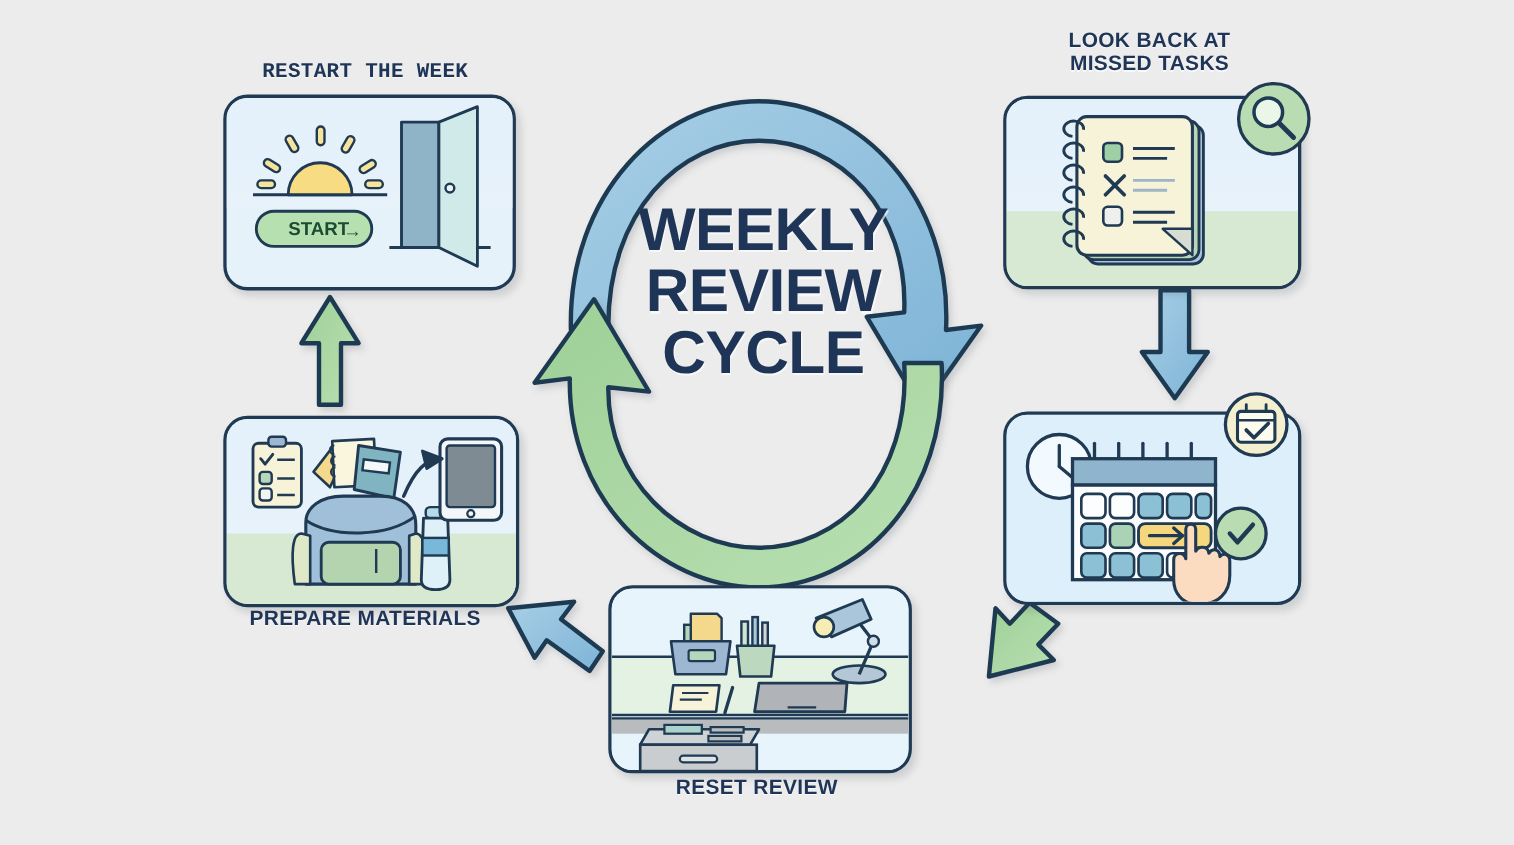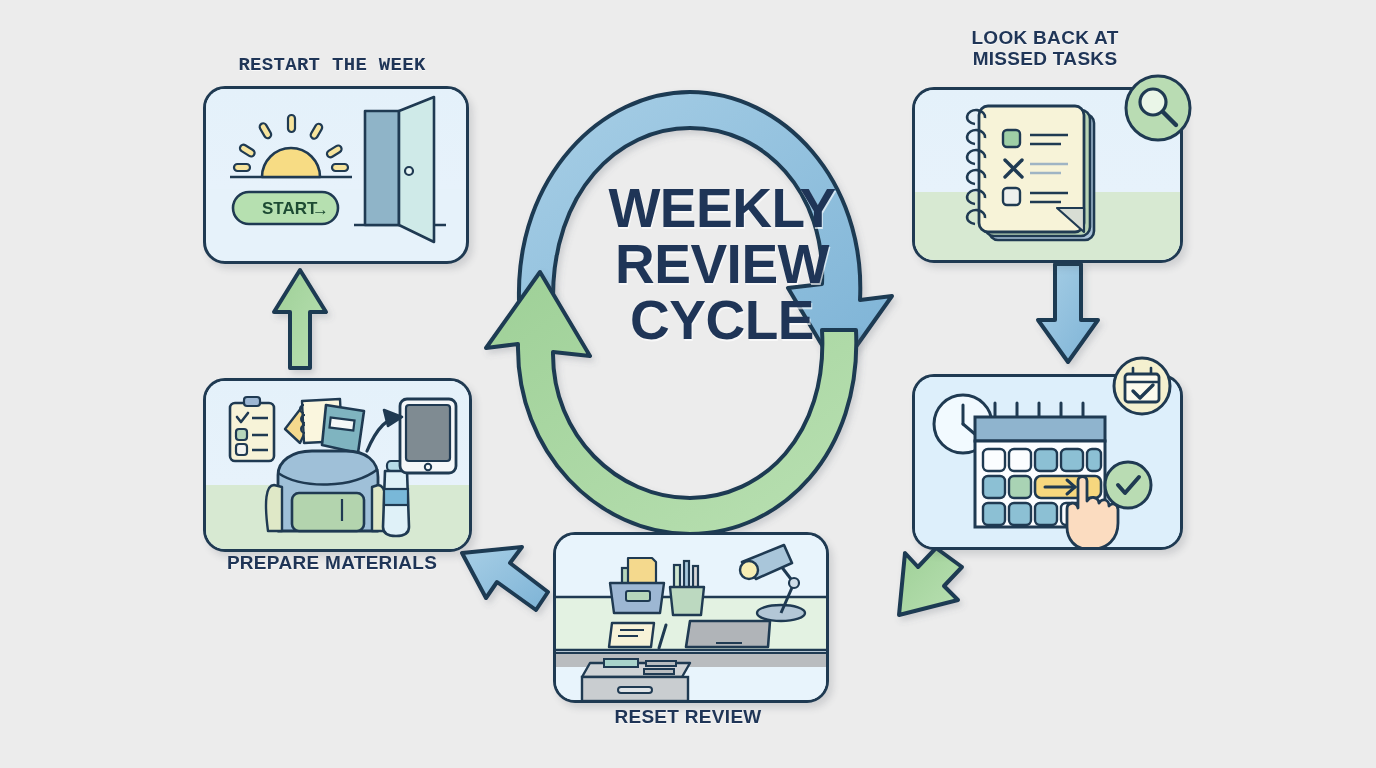--- a/index.html
+++ b/index.html
@@ -38,21 +38,21 @@
     line-height:1.12;
     text-align:center;
     text-shadow:0 1px 0 rgba(255,255,255,.7);
     white-space:pre-line;
     user-select:none;
   }
 
   
   #center-title{
     position:absolute;
-    left:588px;top:180px;width:268px;
+    left:560px;top:180px;width:268px;
     text-align:center;
     color:#1f3557;
     font-weight:bold;
     font-size:55px;
     line-height:1.02;
     letter-spacing:-.5px;
     text-shadow:1px 2px 0 rgba(255,255,255,.65);
     white-space:pre-line;
     user-select:none;
   }

